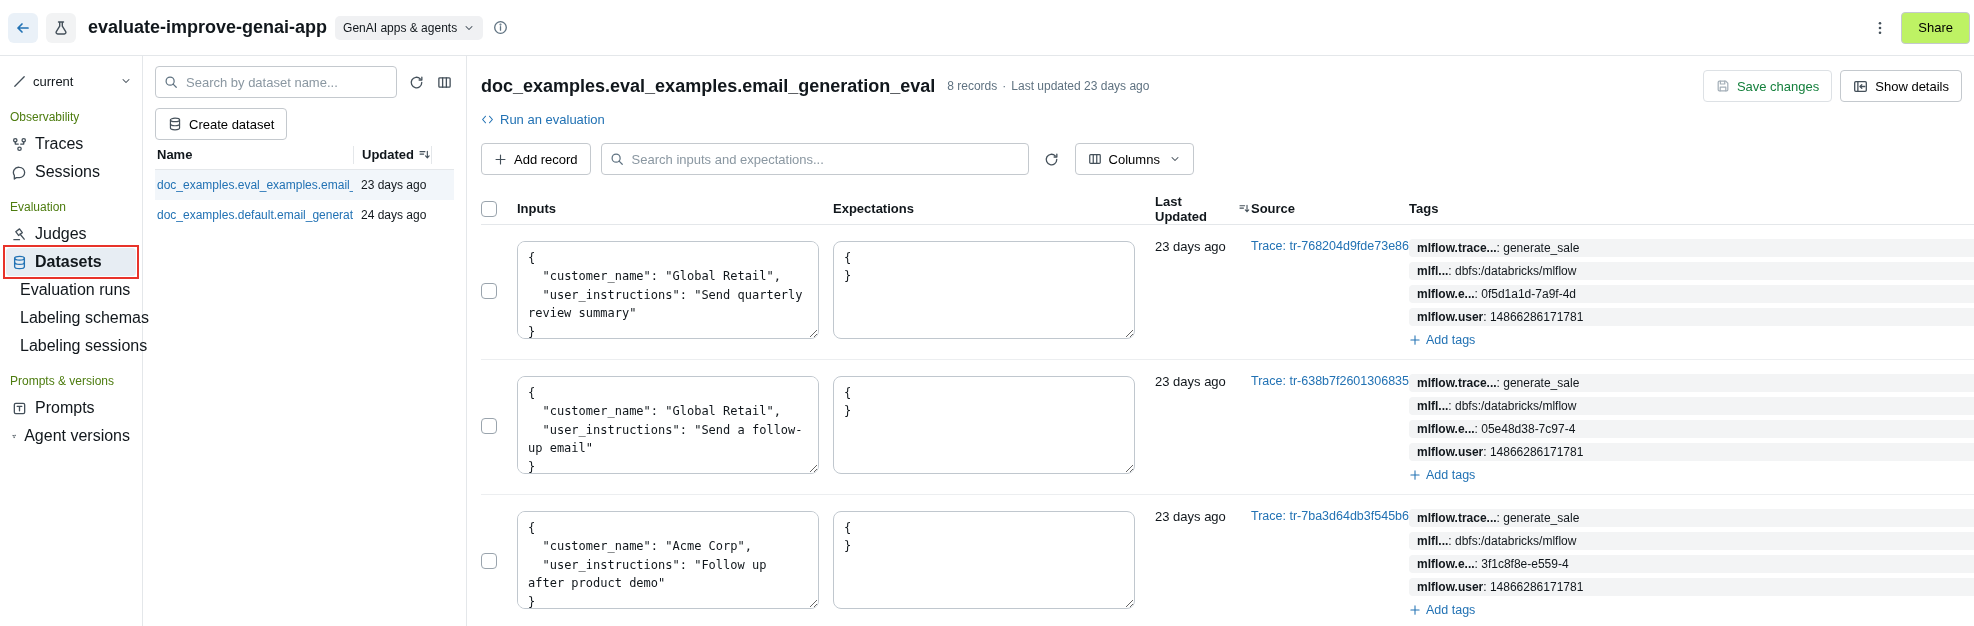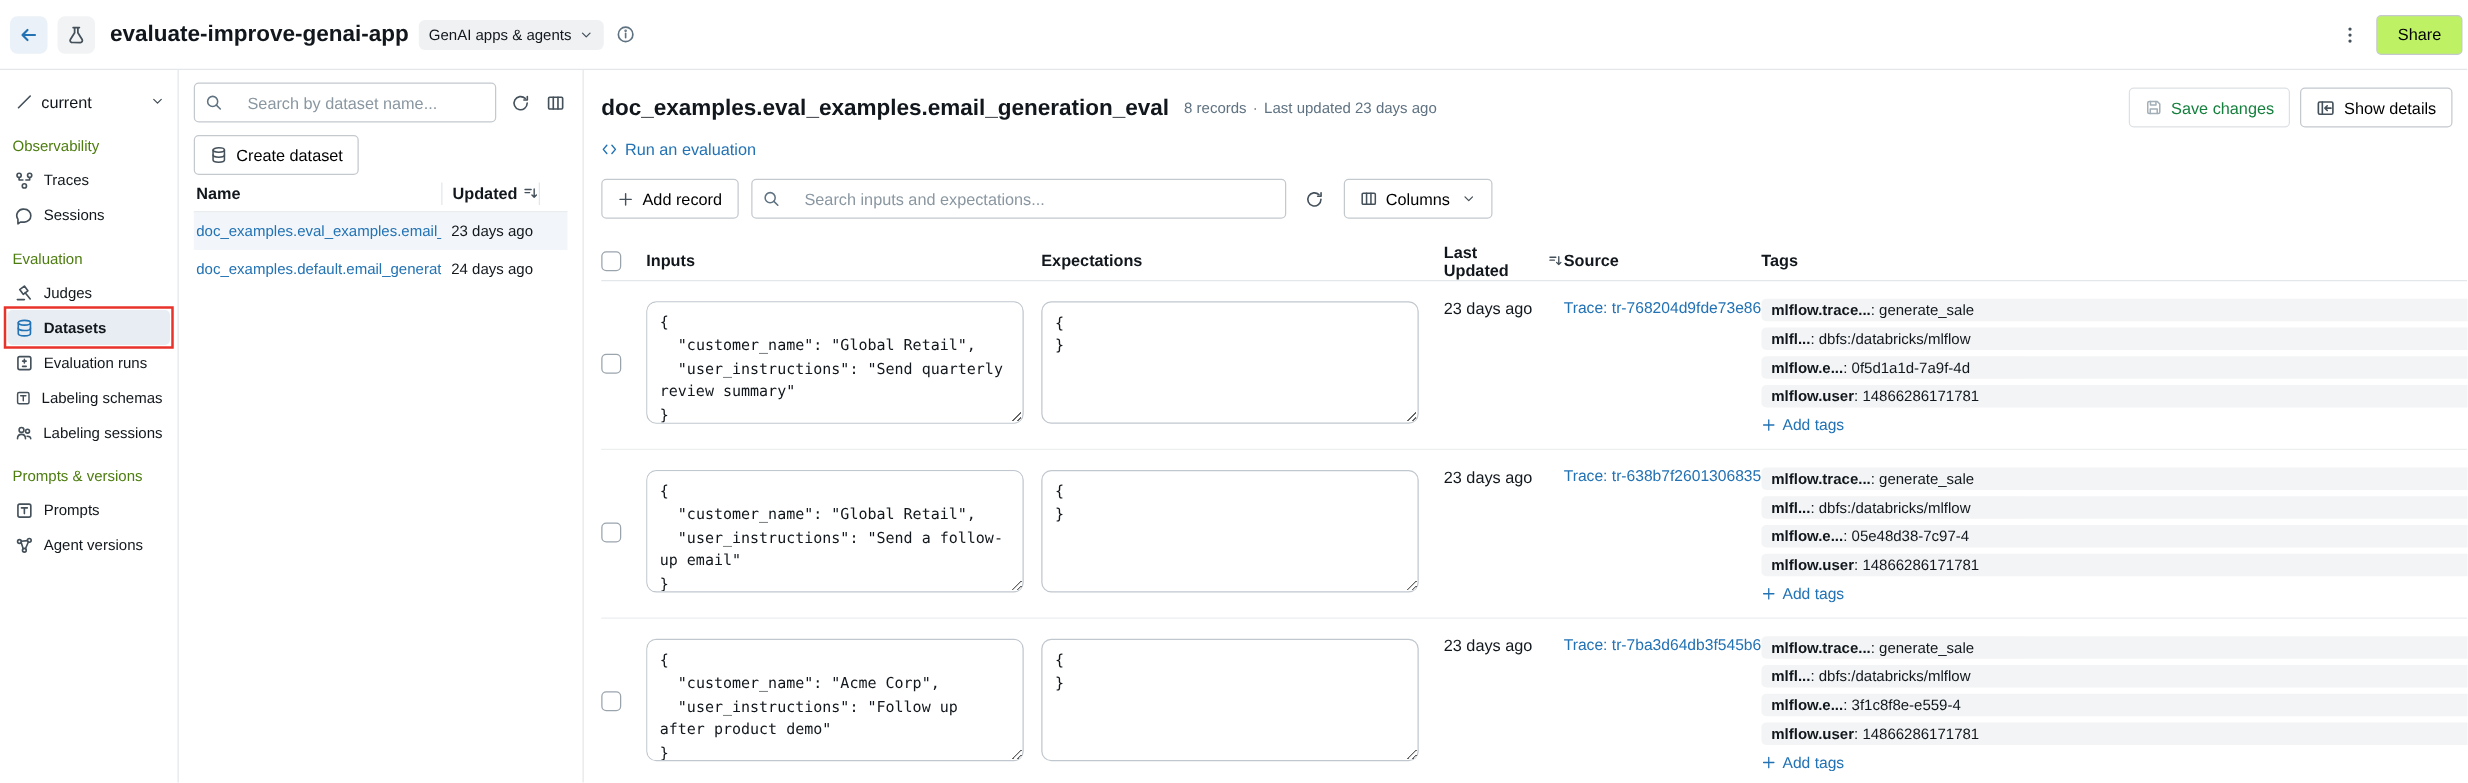--- a/index.html
+++ b/index.html
@@ -31,30 +31,30 @@
   .listpanel { width:324px; border-right:1px solid #e4e7ea; padding:10px 12px; flex:none; }
   .main { flex:1; min-width:0; padding:14px 0 0 14px; overflow:hidden; }
 
   
   .ws-row { display:flex; align-items:center; gap:6px; height:30px; padding:0 4px 0 6px;
     border-radius:4px; cursor:pointer; }
   .ws-row .lbl { flex:1; font-size:13px; }
   .section-title { color:#4d7c0f; font-size:12px; margin:14px 4px 6px 4px; }
   .nav-item { display:flex; align-items:center; gap:8px; height:28px; padding:0 6px;
     border-radius:4px; cursor:pointer; position:relative; }
-  .nav-item .lbl { font-size:12px; white-space:nowrap; }
+  .nav-item .lbl { font-size:16px; white-space:nowrap; }
   .nav-item.active { background:#e7edf3; }
   .nav-item.active .lbl { font-weight:bold; }
   .annotation { position:absolute; left:-3px; right:-3px; top:-3px; bottom:-3px;
     border:2px solid #e8332a; pointer-events:none; }
 
   
   .search-row { display:flex; align-items:center; gap:10px; }
   .search-box { flex:none; width:242px; height:32px; border:1px solid #c4c9ce; border-radius:4px;
-    display:flex; align-items:center; gap:20px; padding:0 8px; background:#fff; }
+    display:flex; align-items:center; gap:8px; padding:0 8px; background:#fff; }
   .search-box input { border:none; outline:none; flex:1; min-width:0; font-size:13px;
     font-family:inherit; color:#11171c; background:transparent; }
   .search-box input::placeholder { color:#8a97a1; }
   .icon-btn { border:none; background:none; width:26px; height:26px; display:flex;
     align-items:center; justify-content:center; cursor:pointer; border-radius:4px; }
   .create-btn { margin-top:10px; height:32px; display:inline-flex; align-items:center; gap:7px;
     border:1px solid #c4c9ce; border-radius:4px; background:#fff; padding:0 12px; font-size:13px;
     font-family:inherit; cursor:pointer; }
   .mini-table { font-size:12px; }
   .mini-head { display:flex; align-items:center; height:30px; border-bottom:1px solid #e4e7ea;

